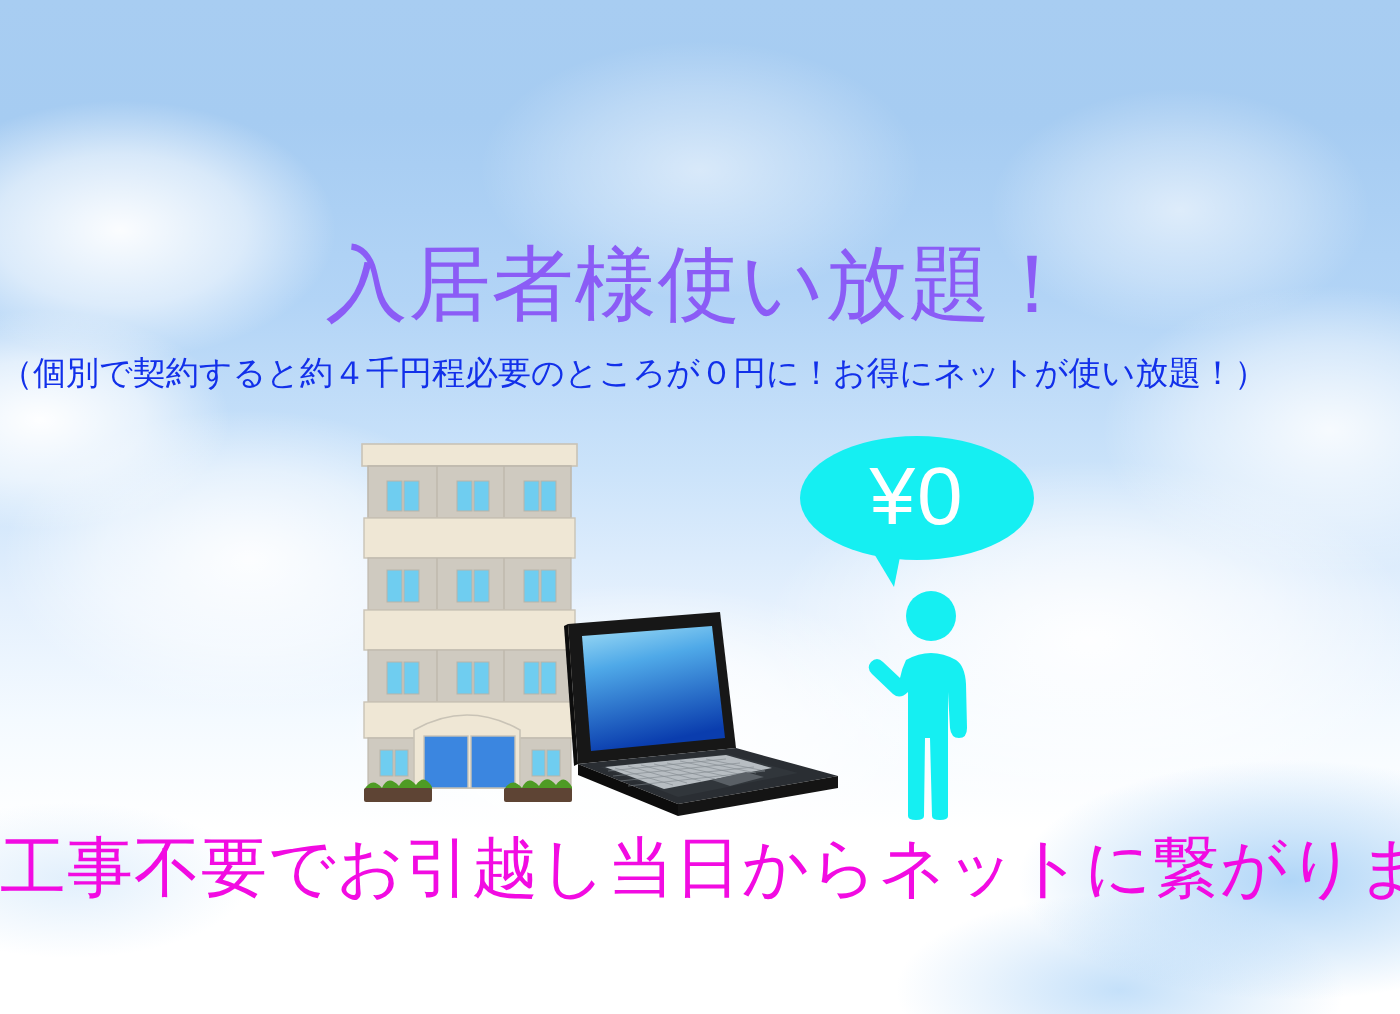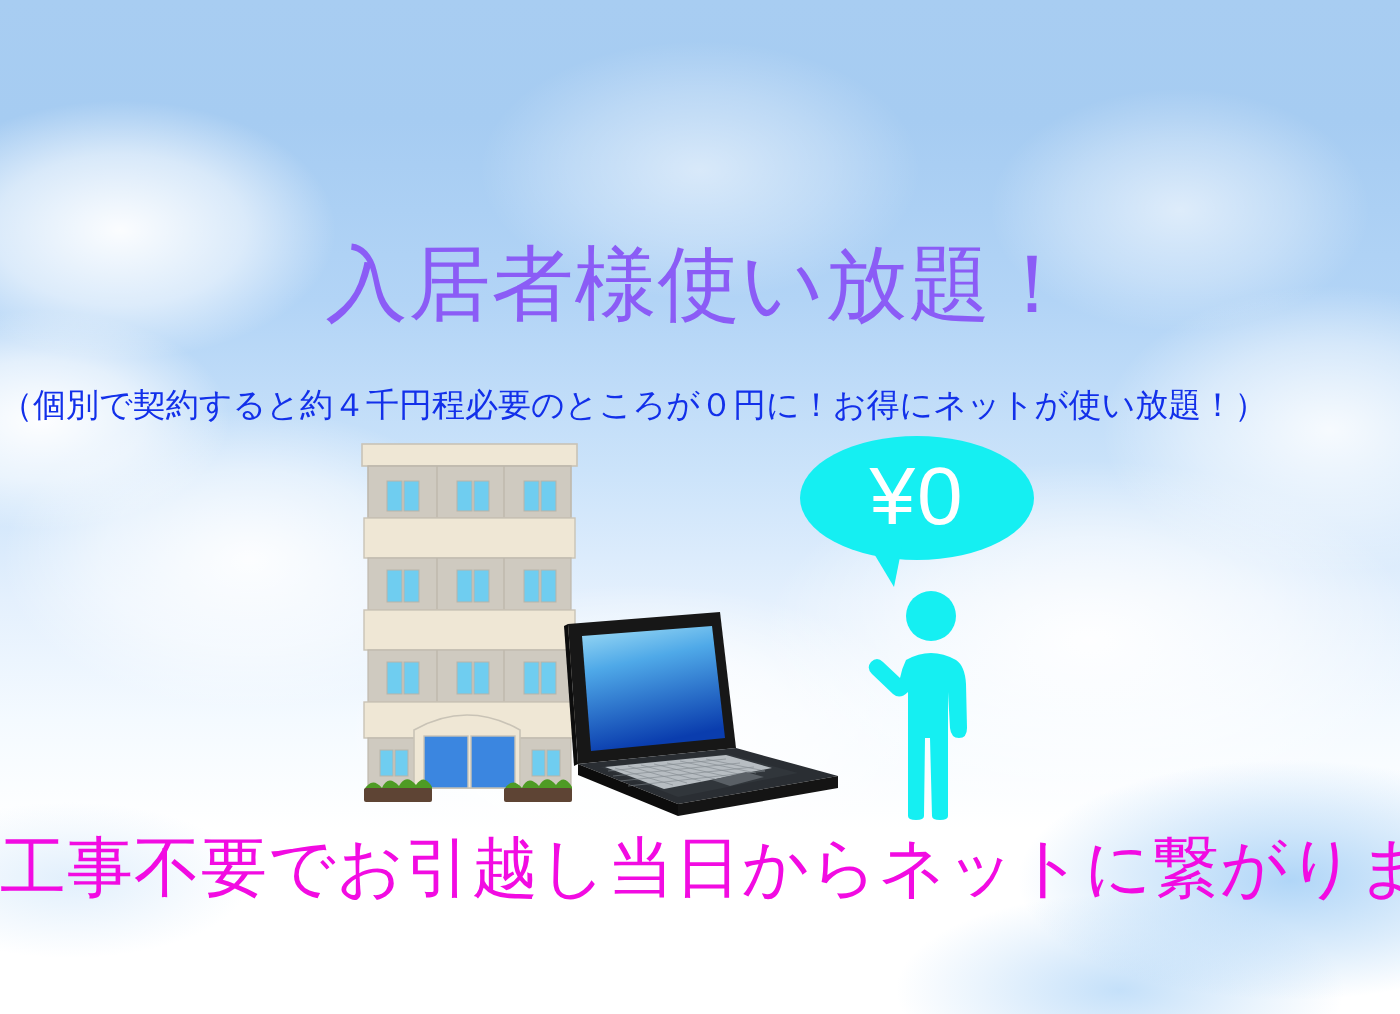--- a/index.html
+++ b/index.html
@@ -81,21 +81,20 @@
     position: absolute;
     top: 356px;
     left: 0;
     width: 1224px;
     text-align: center;
     font-size: 33px;
     line-height: 1.0;
     letter-spacing: 0px;
     color: #1230ea;
     white-space: nowrap;
-    margin-top: 32px;
   }
   #footer-line {
     position: absolute;
     top: 834px;
     left: 0;
     width: 1400px;
     text-align: center;
     font-size: 66px;
     line-height: 1.0;
     letter-spacing: 1px;

